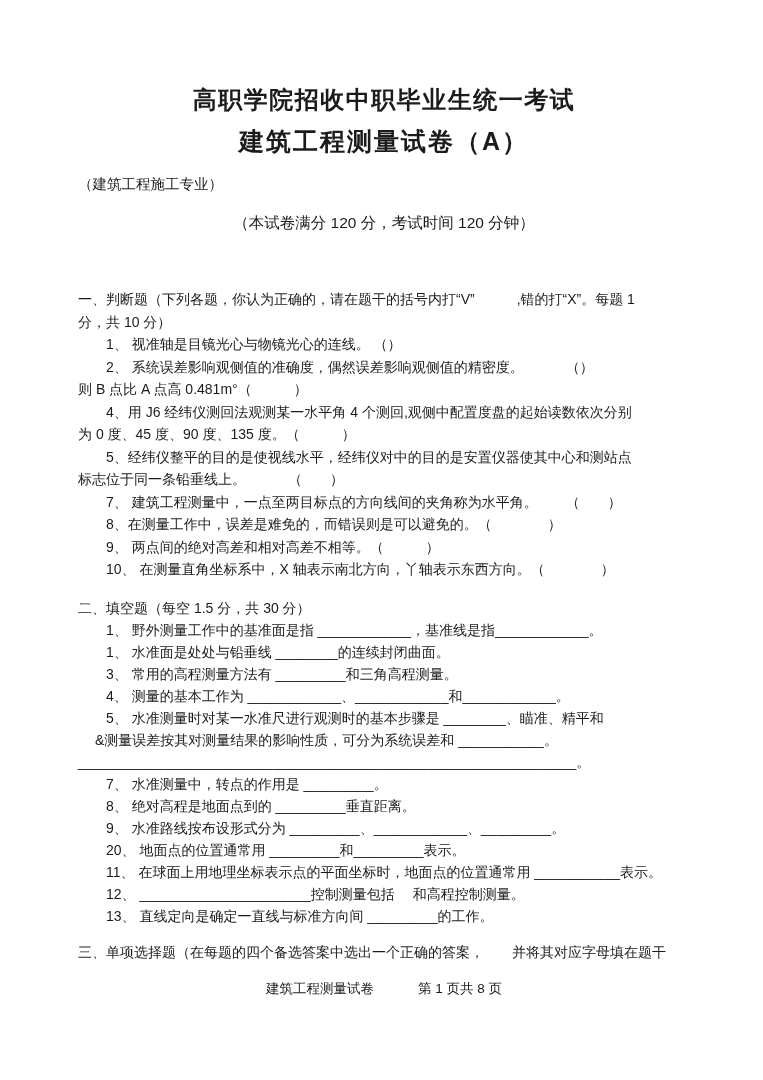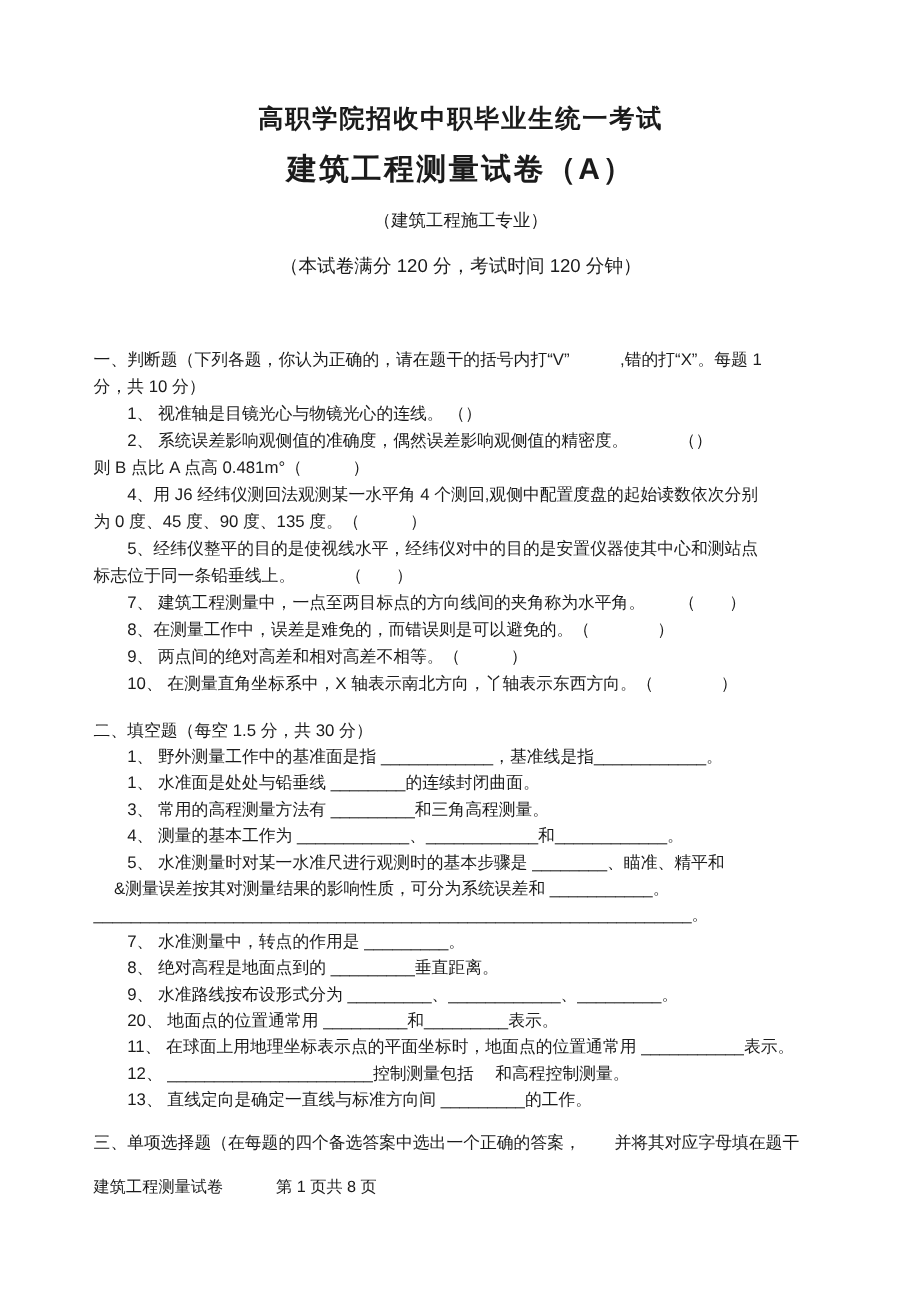--- a/index.html
+++ b/index.html
@@ -7,49 +7,49 @@
   .page {
     position:relative;
     width:763px; height:1080px;
     background:#ffffff;
     color:#1b1b1b;
     font-family:"Liberation Sans","DejaVu Sans",sans-serif;
     padding:84px 73px 0 78px;
     overflow:hidden;
   }
   .t1 {
-    font-size:21px; font-weight:700; text-align:center;
+    font-size:24px; font-weight:700; text-align:center;
     letter-spacing:1.5px; line-height:32px;
   }
   .t2 {
     font-size:25px; font-weight:700; text-align:center;
     letter-spacing:2px; line-height:34px; margin-top:8px;
   }
   .sub1 {
-    font-size:14.5px; text-align:center; line-height:20px; margin-top:16px;
+    font-size:14.5px; line-height:20px; margin-top:16px;
     font-weight:400;
   }
   .sub2 {
     font-size:15.5px; text-align:center; line-height:22px; margin-top:18px;
     font-weight:400;
   }
   p.line {
     font-size:14px; line-height:22.5px;
     white-space:pre-wrap;
     font-weight:400;
   }
   .sec2 p.line { line-height:22px; }
   .ind { padding-left:28px; }
   .ind-amp { padding-left:17px; }
   .sec1 { margin-top:54px; }
   .sec2 { margin-top:16px; }
   .sec3 { margin-top:14px; }
   .footer {
     margin-top:16px;
-    display:flex; gap:44px;
+    display:flex; justify-content:center; gap:44px;
     font-size:13.5px; line-height:20px;
   }
 </style>
 </head>
 <body>
 
 <div class="page">
 
   <header>
     <h1 class="t1">高职学院招收中职毕业生统一考试</h1>

